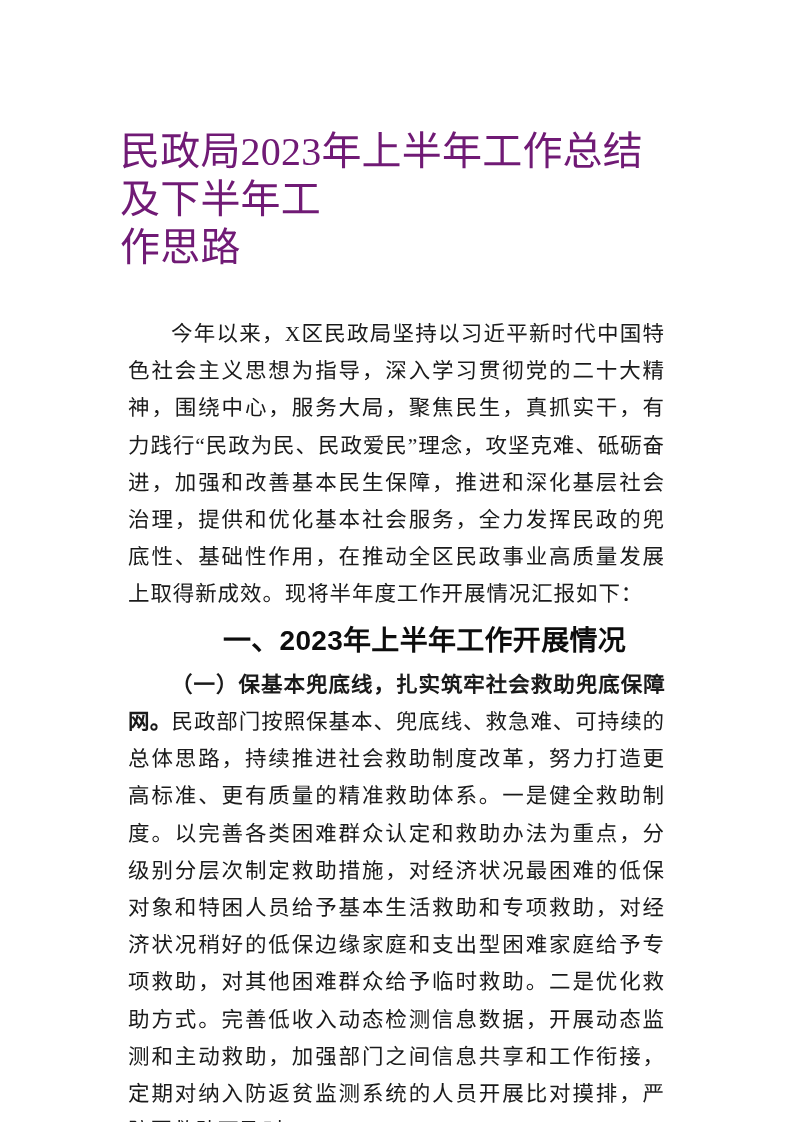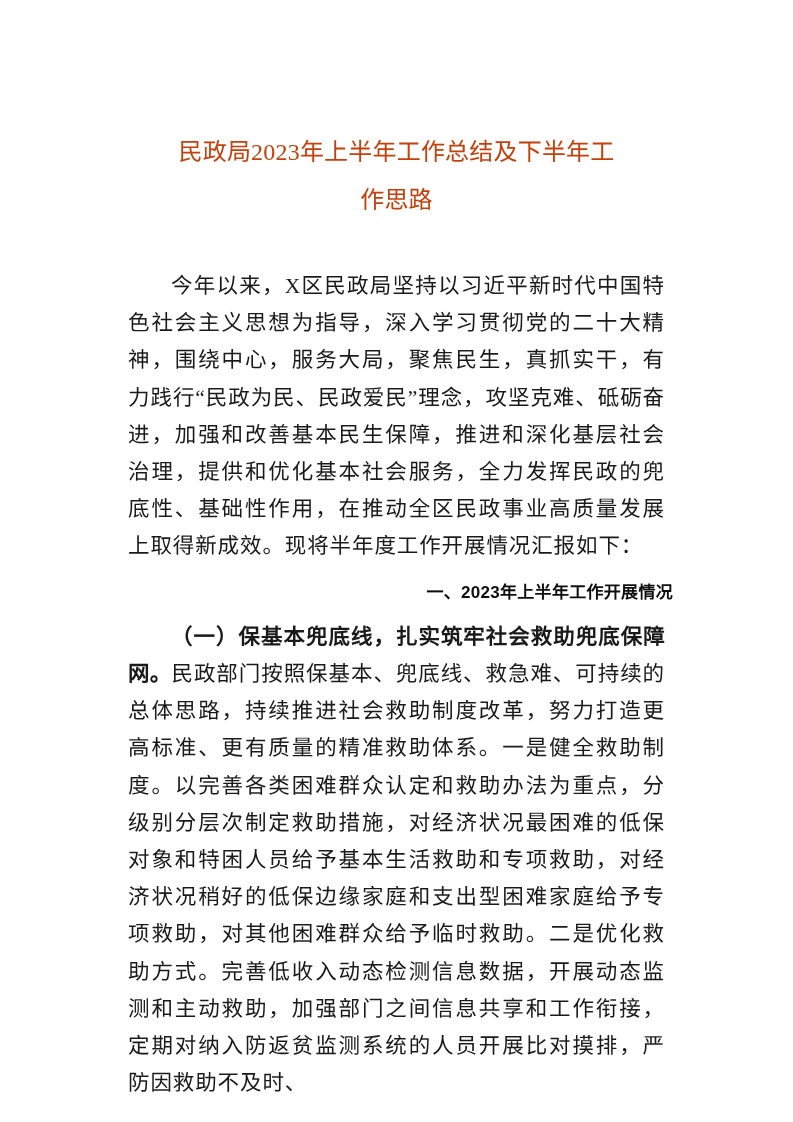--- a/index.html
+++ b/index.html
@@ -32,25 +32,24 @@
     width: 553px;
   }
 
   
   .doc-title {
     margin: 0;
     padding: 0;
     padding-top: 128px;
     font-family: "Liberation Serif", "DejaVu Serif", serif;
     font-weight: 400;
-    font-size: 24px;
+    font-size: 40px;
     line-height: 48px;
-    text-align: center;
     letter-spacing: 0.2px;
-    color: #c2410c;
+    color: #701a75;
   }
 
   
   .body-block {
     margin-top: 44px;
   }
 
   p.para {
     margin: 8px;
     padding: 0;
@@ -63,26 +62,26 @@
     letter-spacing: 0.9px;
     color: #1a1a1a;
   }
 
   
   p.heading {
     margin: 0;
     padding: 0;
     font-family: "Liberation Sans", "DejaVu Sans", sans-serif;
     font-weight: 700;
-    font-size: 17px;
+    font-size: 28px;
     line-height: 37.2px;
     text-indent: 2em;
     letter-spacing: 0.3px;
     color: #0d0d0d;
-    text-align: right;
+    text-align: center;
   }
 
   
   .lead {
     font-family: "Liberation Sans", "DejaVu Sans", sans-serif;
     font-weight: 700;
     letter-spacing: 0.2px;
   }
 </style>
 </head>

